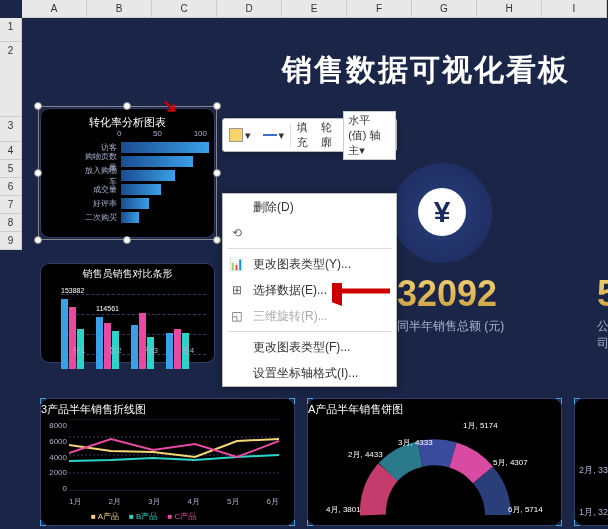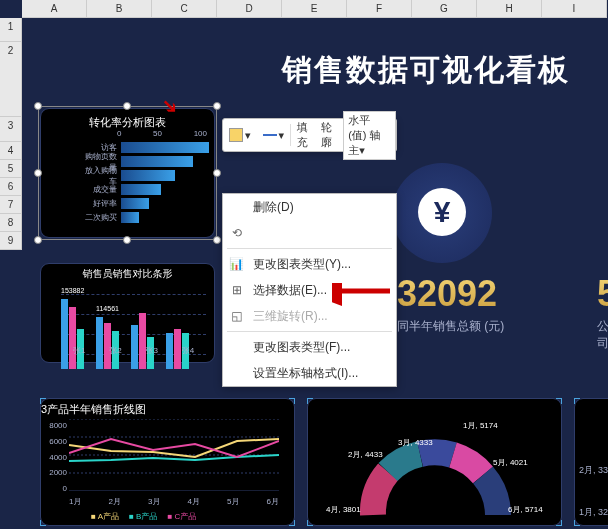--- a/index.html
+++ b/index.html
@@ -215,32 +215,33 @@
       <span style="color:#2ad4c9">B产品</span>
       <span style="color:#e84aa3">C产品</span>
     </div>
   </div>
 
   <div class="chart-box cb4">
     <div class="corner" style="top:-1px;left:-1px;border-right:none;border-bottom:none"></div>
     <div class="corner" style="top:-1px;right:-1px;border-left:none;border-bottom:none"></div>
     <div class="corner" style="bottom:-1px;left:-1px;border-right:none;border-top:none"></div>
     <div class="corner" style="bottom:-1px;right:-1px;border-left:none;border-top:none"></div>
+    <div class="cb3-title">A产品半年销售饼图</div>
     <svg class="gauge" viewBox="0 0 155 80">
       <path d="M 15 78 A 62 62 0 0 1 30 35" fill="none" stroke="#c43b6e" stroke-width="26"></path>
       <path d="M 30 35 A 62 62 0 0 1 62 17" fill="none" stroke="#2a7a8c" stroke-width="26"></path>
       <path d="M 62 17 A 62 62 0 0 1 95 18" fill="none" stroke="#3a4a9c" stroke-width="26"></path>
       <path d="M 95 18 A 62 62 0 0 1 125 38" fill="none" stroke="#d94aa3" stroke-width="26"></path>
       <path d="M 125 38 A 62 62 0 0 1 140 78" fill="none" stroke="#2a3e7a" stroke-width="26"></path>
     </svg>
     <div class="glabels" style="bottom:10px;left:18px">4月, 3801</div>
     <div class="glabels" style="top:50px;left:40px">2月, 4433</div>
     <div class="glabels" style="top:38px;left:90px">3月, 4333</div>
     <div class="glabels" style="top:21px;left:155px">1月, 5174</div>
-    <div class="glabels" style="top:58px;left:185px">5月, 4021</div>
+    <div class="glabels" style="top:58px;left:185px">5月, 4307</div>
     <div class="glabels" style="bottom:10px;left:200px">6月, 5714</div>
   </div>
 
   <div class="chart-box cb5">
     <div class="corner" style="top:-1px;left:-1px;border-right:none;border-bottom:none"></div>
     <div class="corner" style="bottom:-1px;left:-1px;border-right:none;border-top:none"></div>
     <div class="pie-leg">
       <div>2月, 3395</div>
       <div style="margin-top:20px">1月, 3295</div>
     </div>

